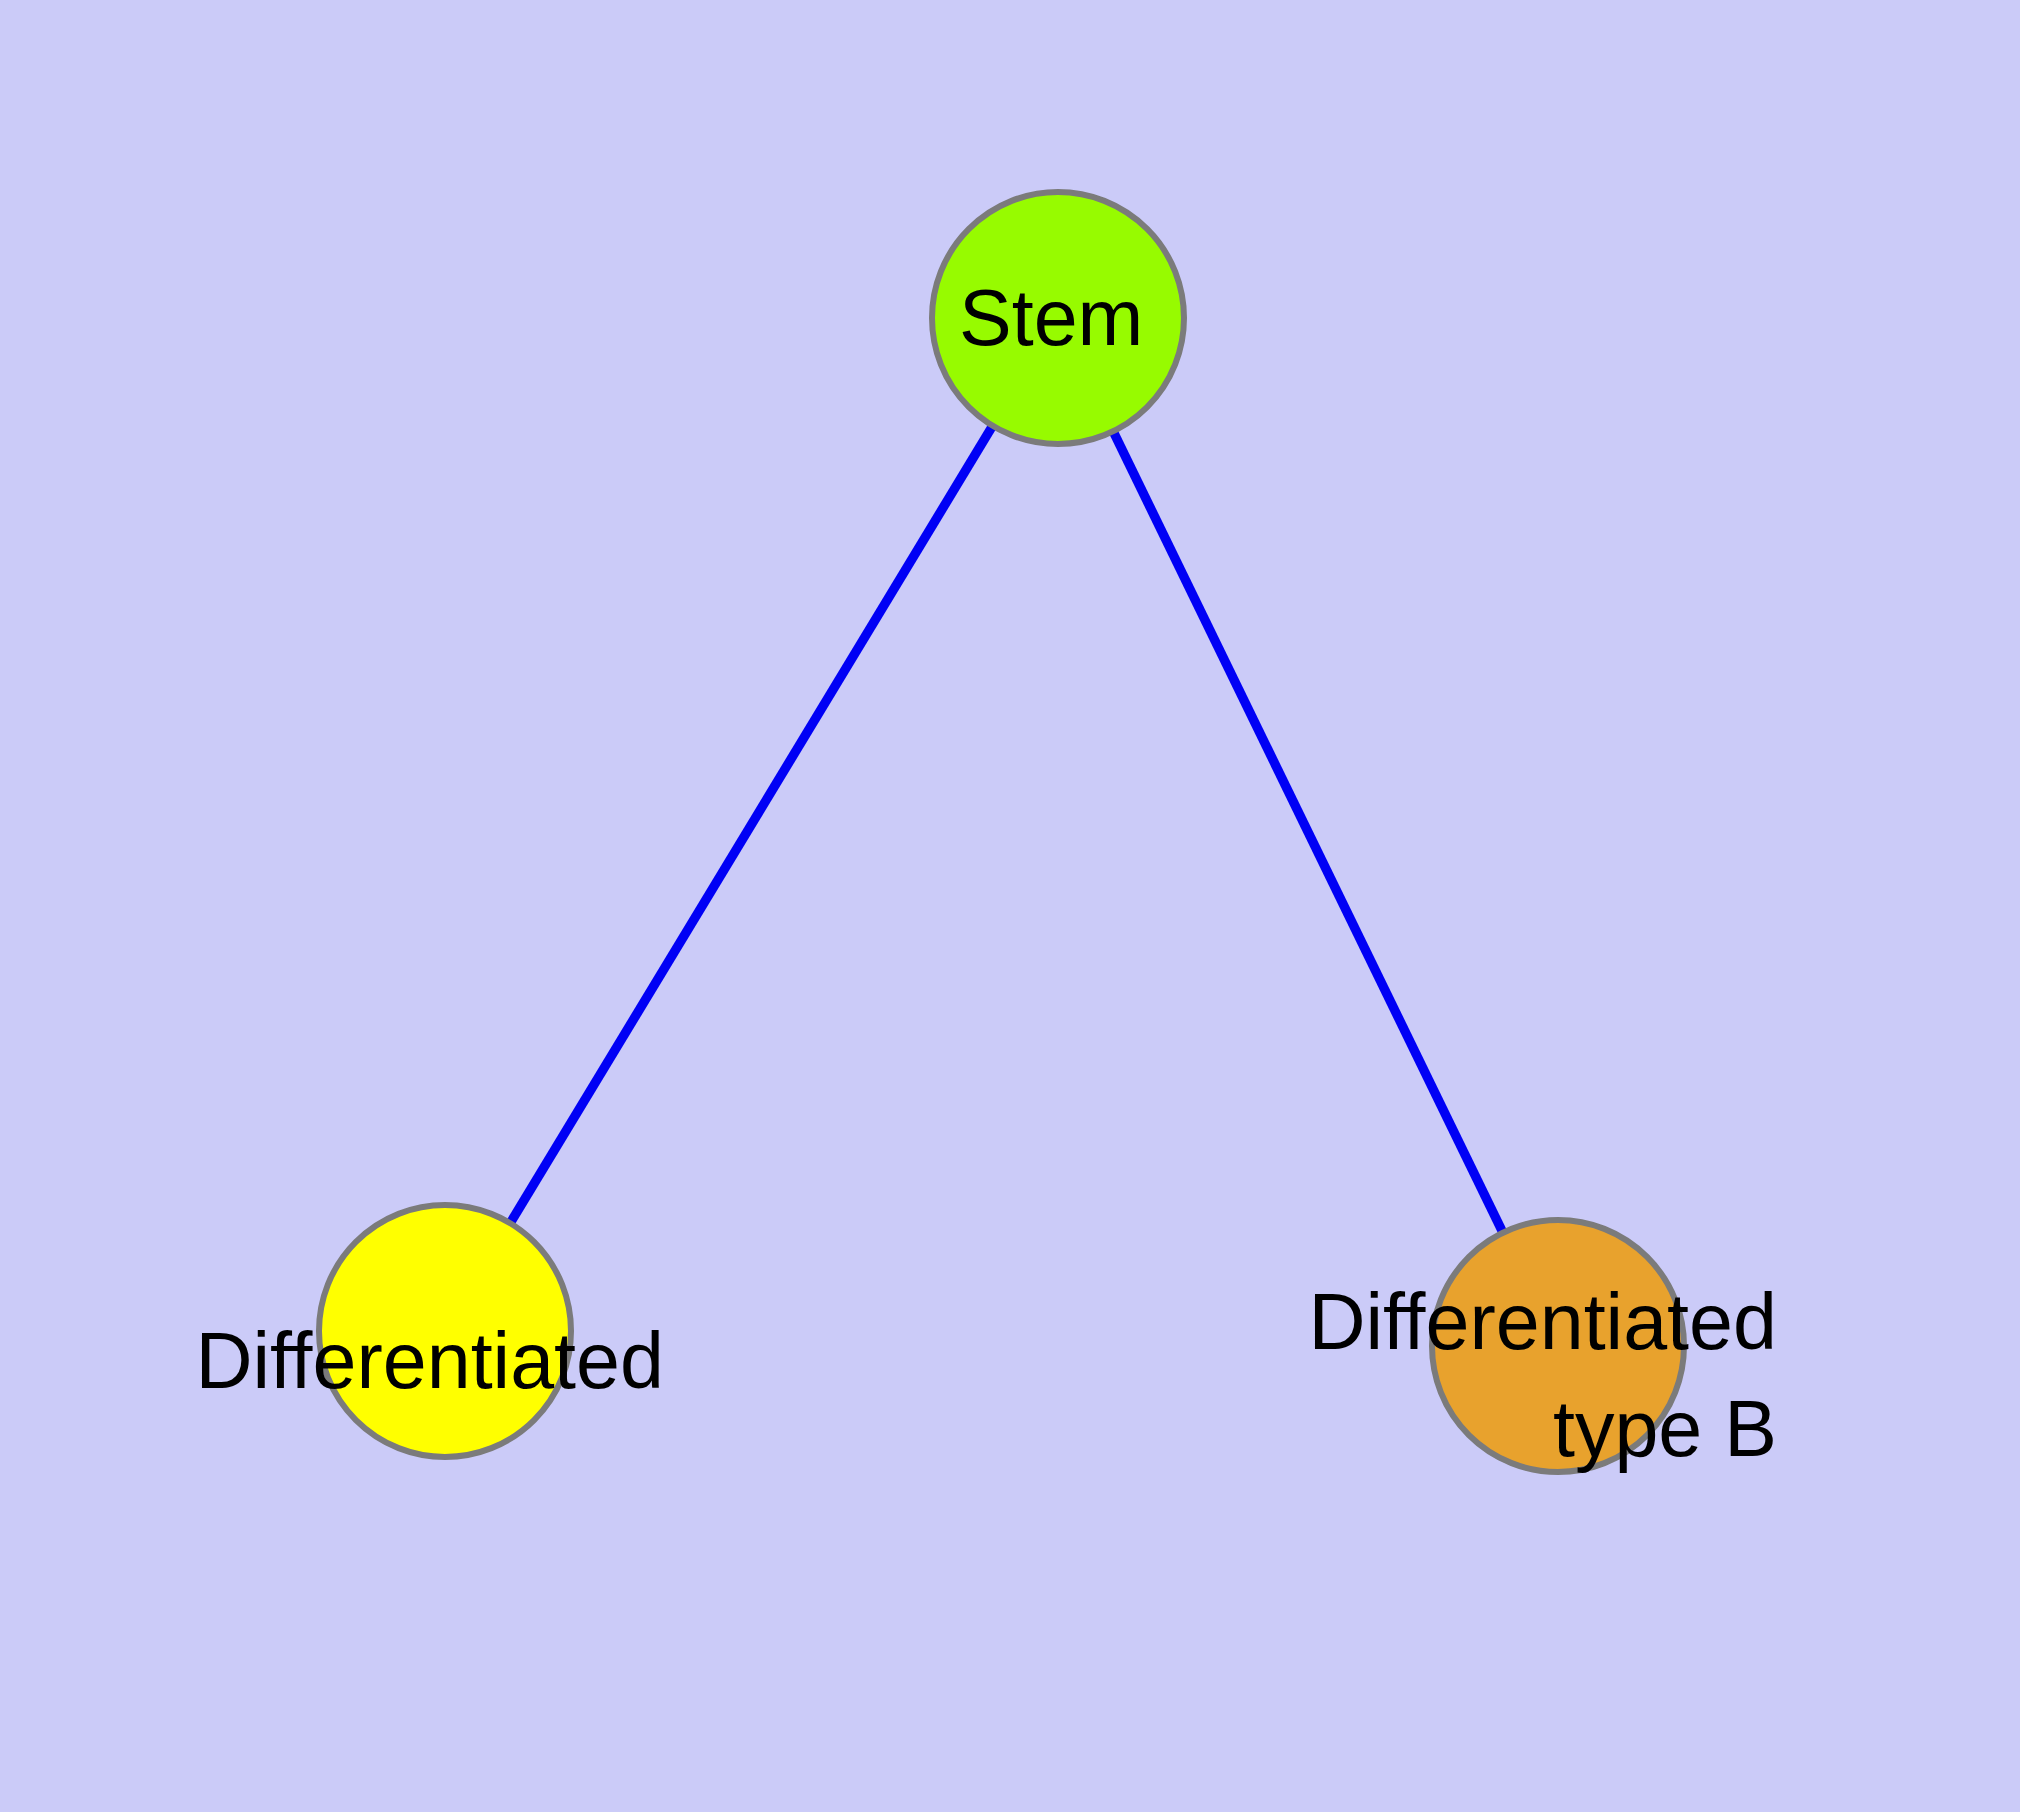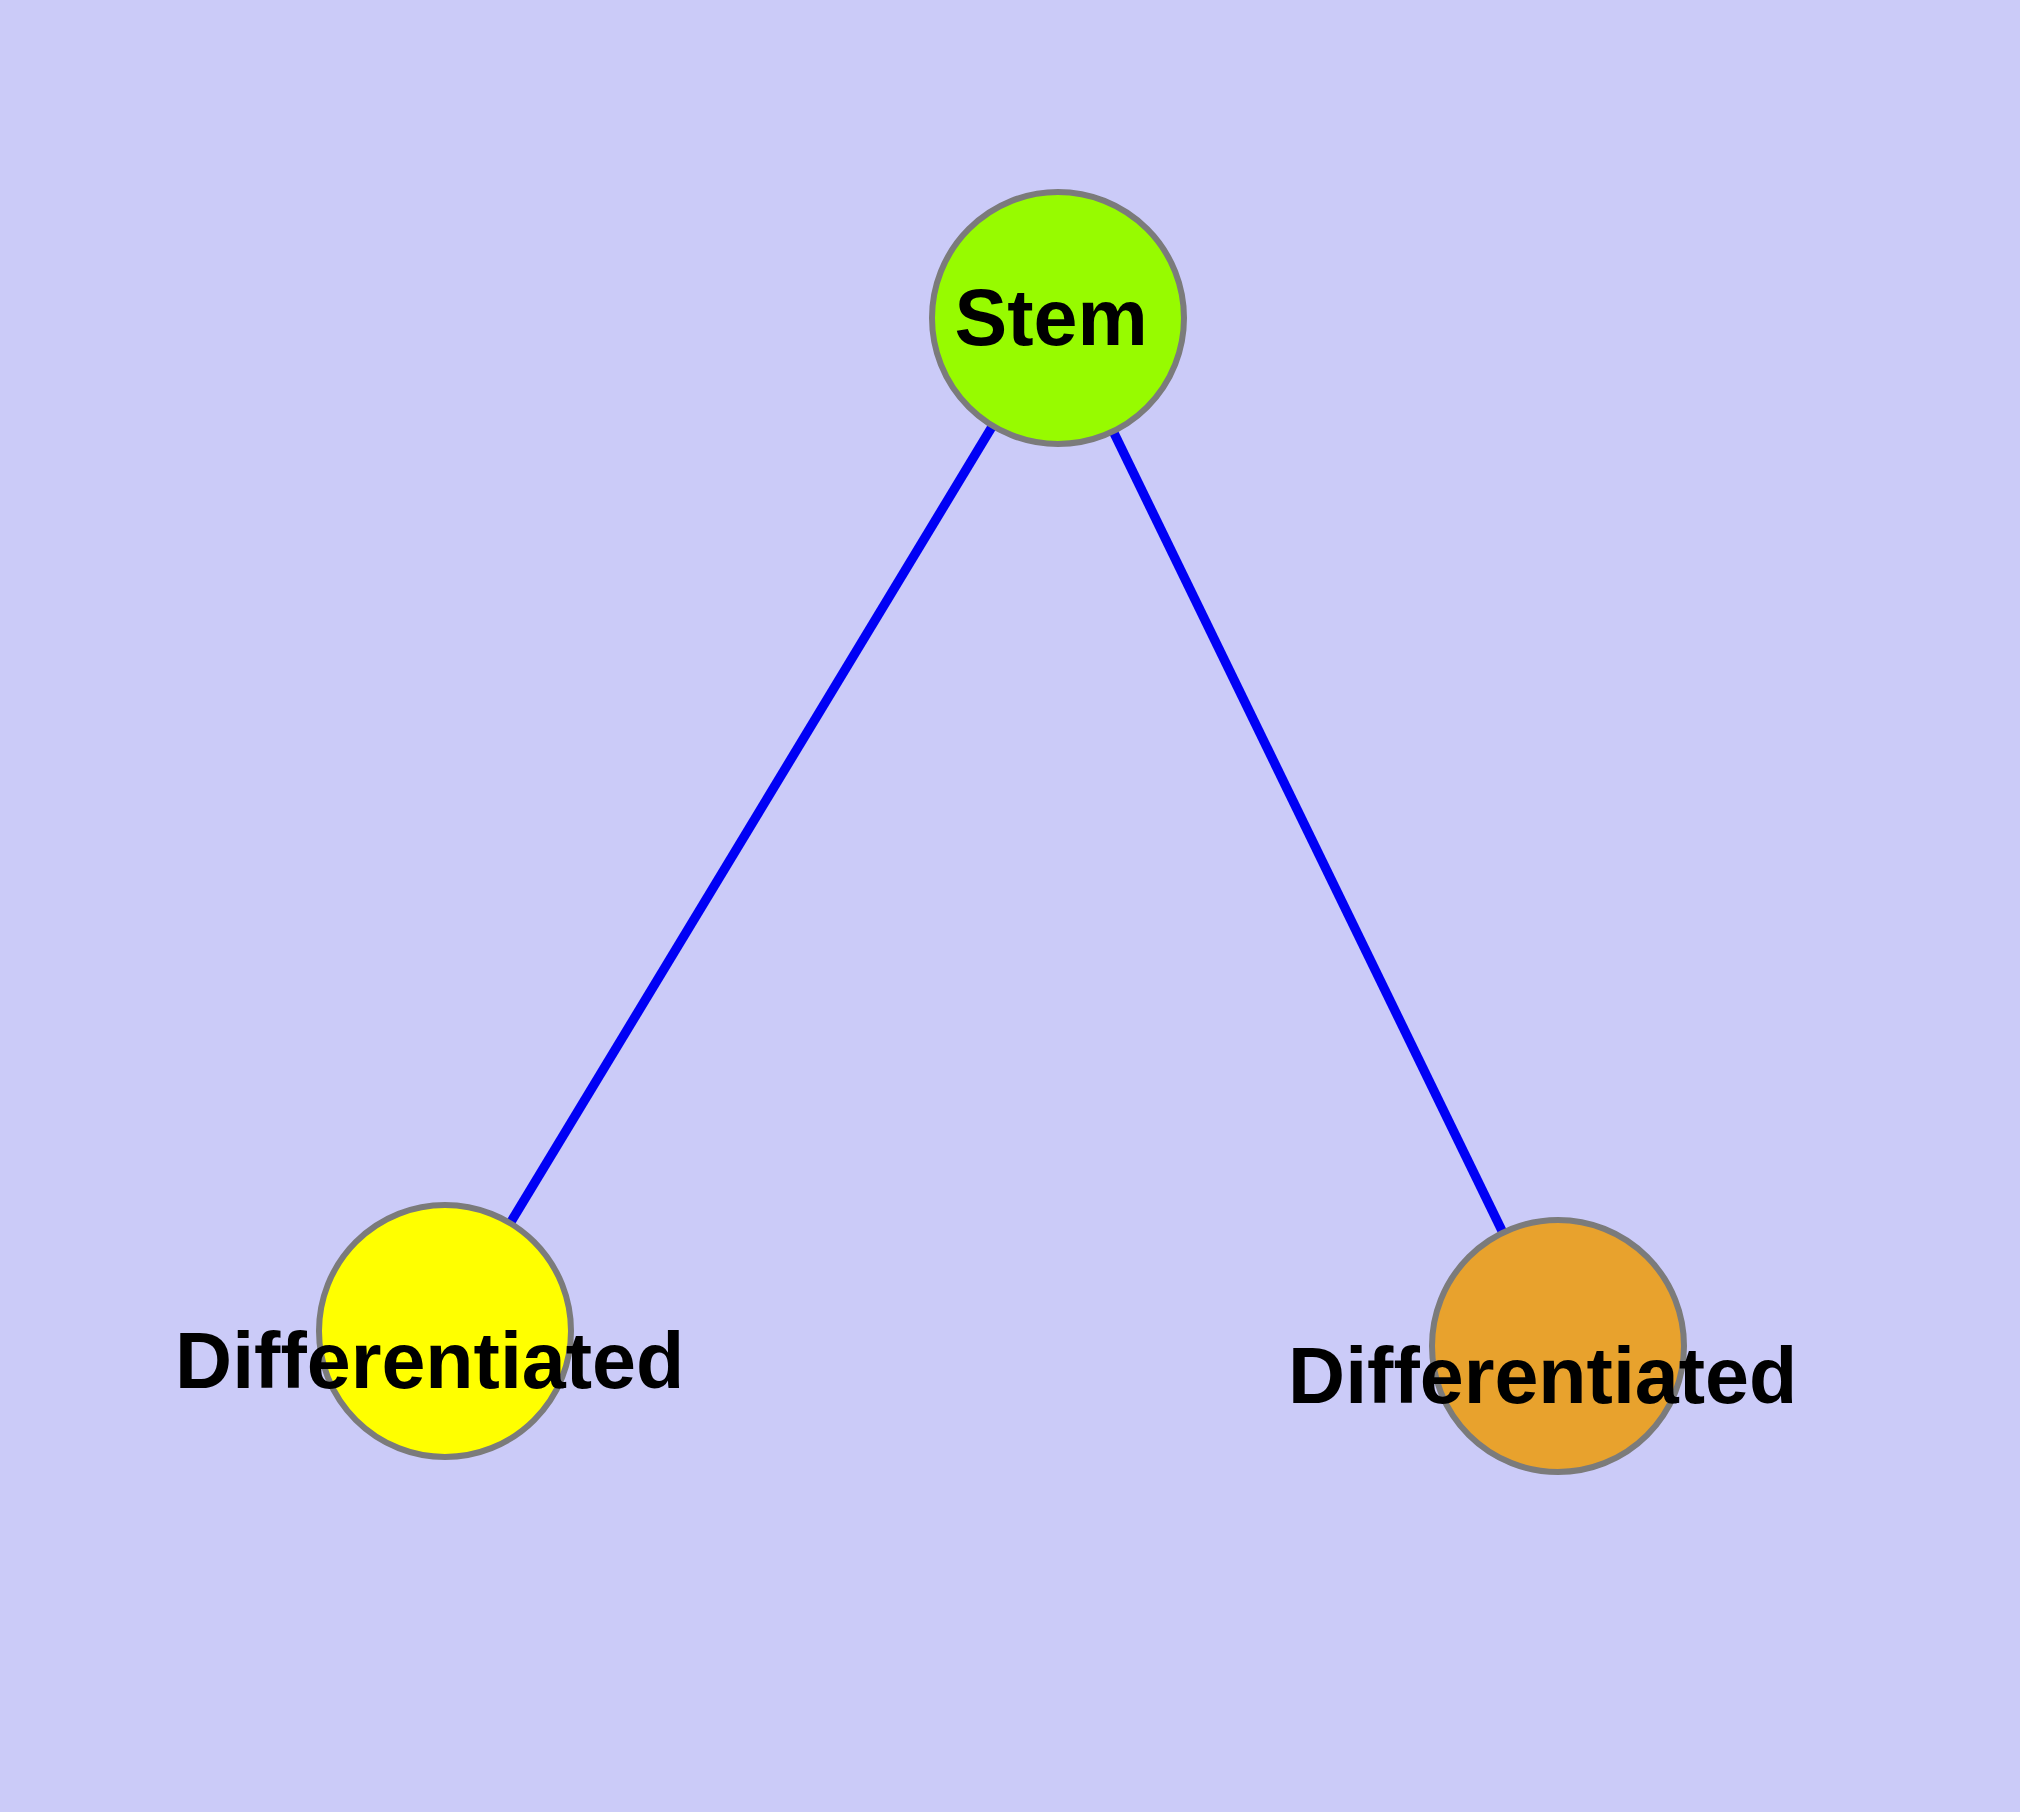--- a/index.html
+++ b/index.html
@@ -27,21 +27,21 @@
     border-radius: 50%;
     box-sizing: border-box;
   }
   .node-label {
     position: absolute;
     left: 50%;
     top: 50%;
     transform: translate(-50%, -50%);
     width: max-content;
     text-align: right;
-    font-weight: bold;
+    font-weight: normal;
     line-height: 1.35;
     white-space: nowrap;
   }
   .label-line {
     display: block;
   }
 </style>
 </head>
 <body>
 
@@ -60,17 +60,18 @@
 
   <div class="node" style="left: 316px; top: 1202px; width: 258px; height: 258px; background: rgb(255, 255, 0); border-color: rgb(123, 123, 123); border-width: 6px;">
     <div class="node-label" style="color: rgb(0, 0, 0); font-size: 79px; left: calc(50% - 15.3px); top: calc(50% + 30px);">
       <span class="label-line">Differentiated</span>
     </div>
   </div>
 
   <div class="node" style="left: 1429px; top: 1217px; width: 258px; height: 258px; background: rgb(232, 162, 45); border-color: rgb(123, 123, 123); border-width: 6px;">
     <div class="node-label" style="color: rgb(0, 0, 0); font-size: 79px; left: calc(50% - 15.3px); top: calc(50% + 30px);">
       <span class="label-line">Differentiated</span>
+      <span class="label-line">type B</span>
     </div>
   </div>
 
 </div>
 
 
 </body></html>

